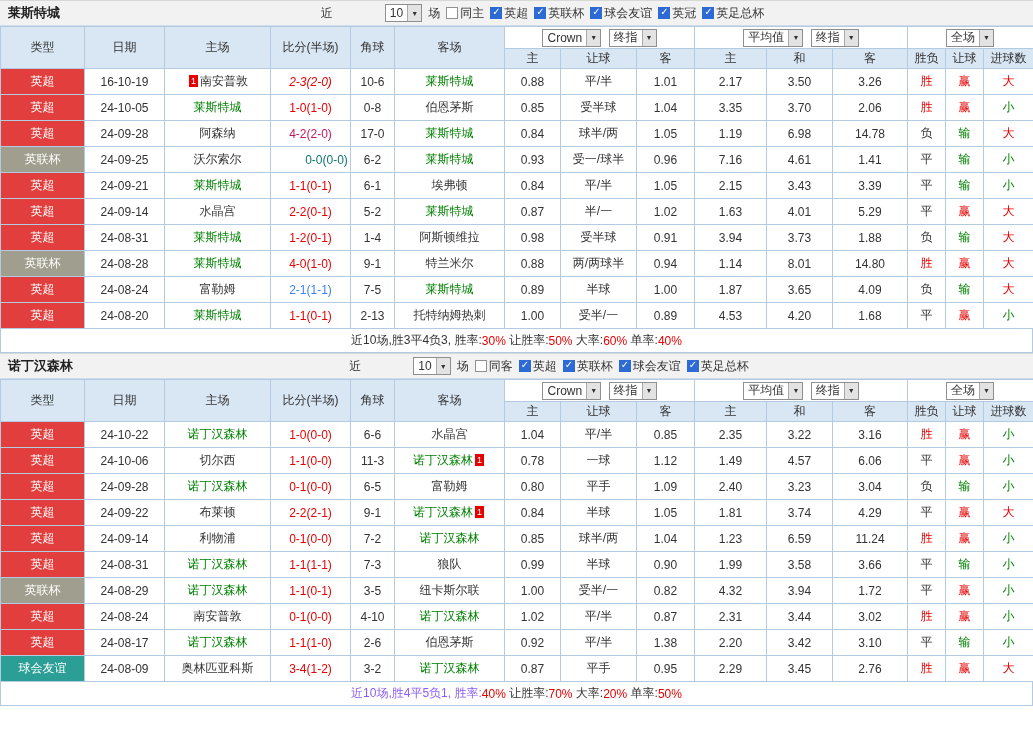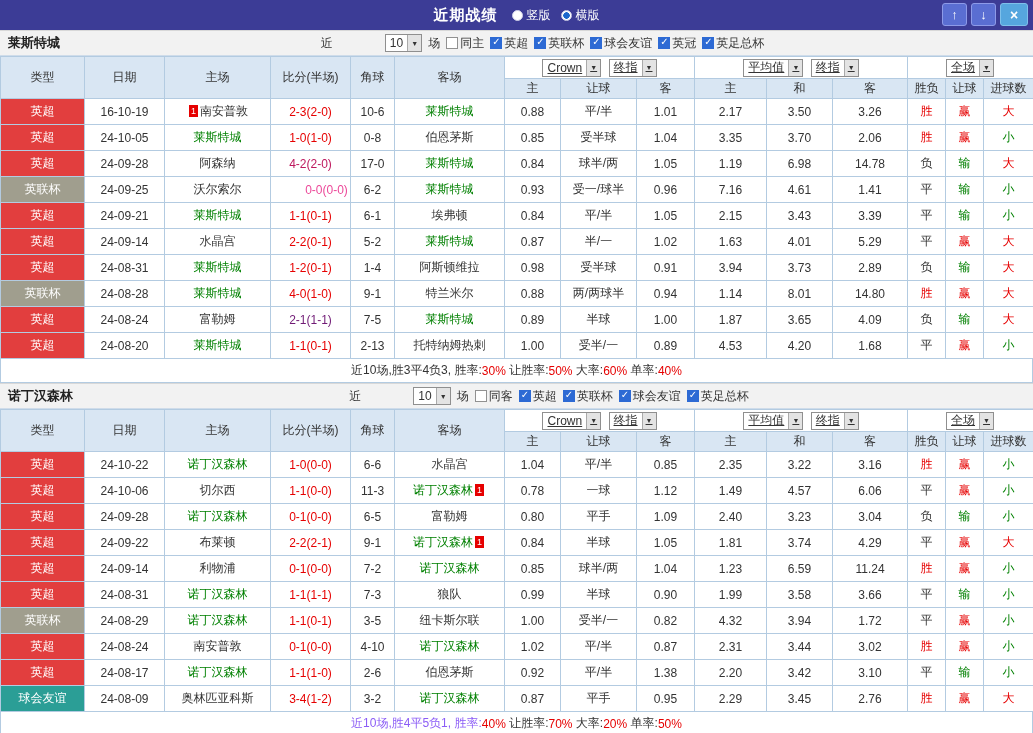--- a/index.html
+++ b/index.html
@@ -50,59 +50,39 @@
   }
   
   .stats-table { border-collapse:collapse; width:1033px; table-layout:fixed; }
   .stats-table th, .stats-table td {
     border:1px solid #b3cbe1; padding:0; text-align:center;
     white-space:nowrap; overflow:hidden; font-size:12px; color:#333;
   }
   thead th { background:#d9e6f3; font-weight:normal; height:20px; }
   .hrow-a th { height:22px; }
   .hrow-a .sel-cell { background:#fff; }
-  .sel-cell .sel { margin:0 2px;text-decoration:underline; }
+  .sel-cell .sel { margin:0 2px; }
   .sel-right { text-align:right; }
   .sel-right .sel { margin-right:3px; }
   tbody td { height:26px; background:#fff; }
   td.lg { color:#fff; }
   .rc {
     display:inline-block; min-width:9px; height:12px; line-height:12px;
     color:#fff; font-size:9px; padding:0 1px; margin:0 2px; vertical-align:1px;
   }
   .summary {
     height:24px; display:flex; align-items:center; justify-content:center;
     font-size:12px; border:1px solid #b3cbe1; border-top:none; background:#fff;
   }
   .sum-seg { white-space:pre; }
 </style>
 </head>
 <body>
 
 <div class="app">
-  <header class="titlebar">
-    <div class="tb-center">
-      <span class="tb-title">近期战绩</span>
-      <span class="tb-radios" style="display:inline-flex;gap:10px;">
-          <label class="radio-group">
-            <span class="radio-dot"></span>
-            <span class="radio-label">竖版</span>
-          </label>
-          <label class="radio-group">
-            <span class="radio-dot selected"></span>
-            <span class="radio-label">横版</span>
-          </label>
-        </span>
-    </div>
-    <div class="tb-buttons">
-      <button class="tb-btn">↑</button>
-      <button class="tb-btn">↓</button>
-      <button class="tb-btn tb-close">×</button>
-    </div>
-  </header>
   <div id="sections">
   <section class="team-section">
     <div class="sec-bar">
       <span class="sec-team">莱斯特城</span>
       <div class="sec-filters">
         <span>近</span>
         <span class="sel">
               <span class="sel-text">10</span>
               <span class="sel-arrow">▼</span>
             </span>
@@ -198,21 +178,21 @@
           <th>胜负</th>
           <th>让球</th>
           <th>进球数</th>
         </tr>
       </thead>
       <tbody>
             <tr>
               <td class="lg" style="background: rgb(226, 62, 62);">英超</td>
               <td>16-10-19</td>
               <td class="team-cell"><span class="rc" style="background: rgb(230, 0, 0);">1</span><span class="tname">南安普敦</span></td>
-              <td style="color: rgb(230, 0, 0);">2-3(2-0)</td>
+              <td style="color: rgb(230, 0, 0); font-style: italic;">2-3(2-0)</td>
               <td>10-6</td>
               <td class="team-cell"><span class="tname" style="color: rgb(0, 128, 0);">莱斯特城</span></td>
               <td>0.88</td>
               <td>平/半</td>
               <td>1.01</td>
               <td>2.17</td>
               <td>3.50</td>
               <td>3.26</td>
               <td style="color: rgb(230, 0, 0);">胜</td>
               <td style="color: rgb(230, 0, 0);">赢</td>
@@ -249,21 +229,21 @@
               <td>6.98</td>
               <td>14.78</td>
               <td style="color: rgb(51, 51, 51);">负</td>
               <td style="color: rgb(0, 128, 0);">输</td>
               <td style="color: rgb(230, 0, 0);">大</td>
             </tr>
             <tr>
               <td class="lg" style="background: rgb(160, 158, 142);">英联杯</td>
               <td>24-09-25</td>
               <td class="team-cell"><span class="tname">沃尔索尔</span></td>
-              <td style="color: #ec4899; padding-left: 32px;">0-0(0-0)</td>
+              <td style="color: #0f766e; padding-left: 32px;">0-0(0-0)</td>
               <td>6-2</td>
               <td class="team-cell"><span class="tname" style="color: rgb(0, 128, 0);">莱斯特城</span></td>
               <td>0.93</td>
               <td>受一/球半</td>
               <td>0.96</td>
               <td>7.16</td>
               <td>4.61</td>
               <td>1.41</td>
               <td style="color: rgb(51, 51, 51);">平</td>
               <td style="color: rgb(0, 128, 0);">输</td>
@@ -308,21 +288,21 @@
               <td>24-08-31</td>
               <td class="team-cell"><span class="tname" style="color: rgb(0, 128, 0);">莱斯特城</span></td>
               <td style="color: rgb(230, 0, 0);">1-2(0-1)</td>
               <td>1-4</td>
               <td class="team-cell"><span class="tname">阿斯顿维拉</span></td>
               <td>0.98</td>
               <td>受半球</td>
               <td>0.91</td>
               <td>3.94</td>
               <td>3.73</td>
-              <td>2.89</td>
+              <td>1.88</td>
               <td style="color: rgb(51, 51, 51);">负</td>
               <td style="color: rgb(0, 128, 0);">输</td>
               <td style="color: rgb(230, 0, 0);">大</td>
             </tr>
             <tr>
               <td class="lg" style="background: rgb(160, 158, 142);">英联杯</td>
               <td>24-08-28</td>
               <td class="team-cell"><span class="tname" style="color: rgb(0, 128, 0);">莱斯特城</span></td>
               <td style="color: rgb(230, 0, 0);">4-0(1-0)</td>
               <td>9-1</td>
@@ -334,21 +314,21 @@
               <td>8.01</td>
               <td>14.80</td>
               <td style="color: rgb(230, 0, 0);">胜</td>
               <td style="color: rgb(230, 0, 0);">赢</td>
               <td style="color: rgb(230, 0, 0);">大</td>
             </tr>
             <tr>
               <td class="lg" style="background: rgb(226, 62, 62);">英超</td>
               <td>24-08-24</td>
               <td class="team-cell"><span class="tname">富勒姆</span></td>
-              <td style="color: #701a75;">2-1(1-1)</td>
+              <td style="color: #3b82f6;">2-1(1-1)</td>
               <td>7-5</td>
               <td class="team-cell"><span class="tname" style="color: rgb(0, 128, 0);">莱斯特城</span></td>
               <td>0.89</td>
               <td>半球</td>
               <td>1.00</td>
               <td>1.87</td>
               <td>3.65</td>
               <td>4.09</td>
               <td style="color: rgb(51, 51, 51);">负</td>
               <td style="color: rgb(0, 128, 0);">输</td>

